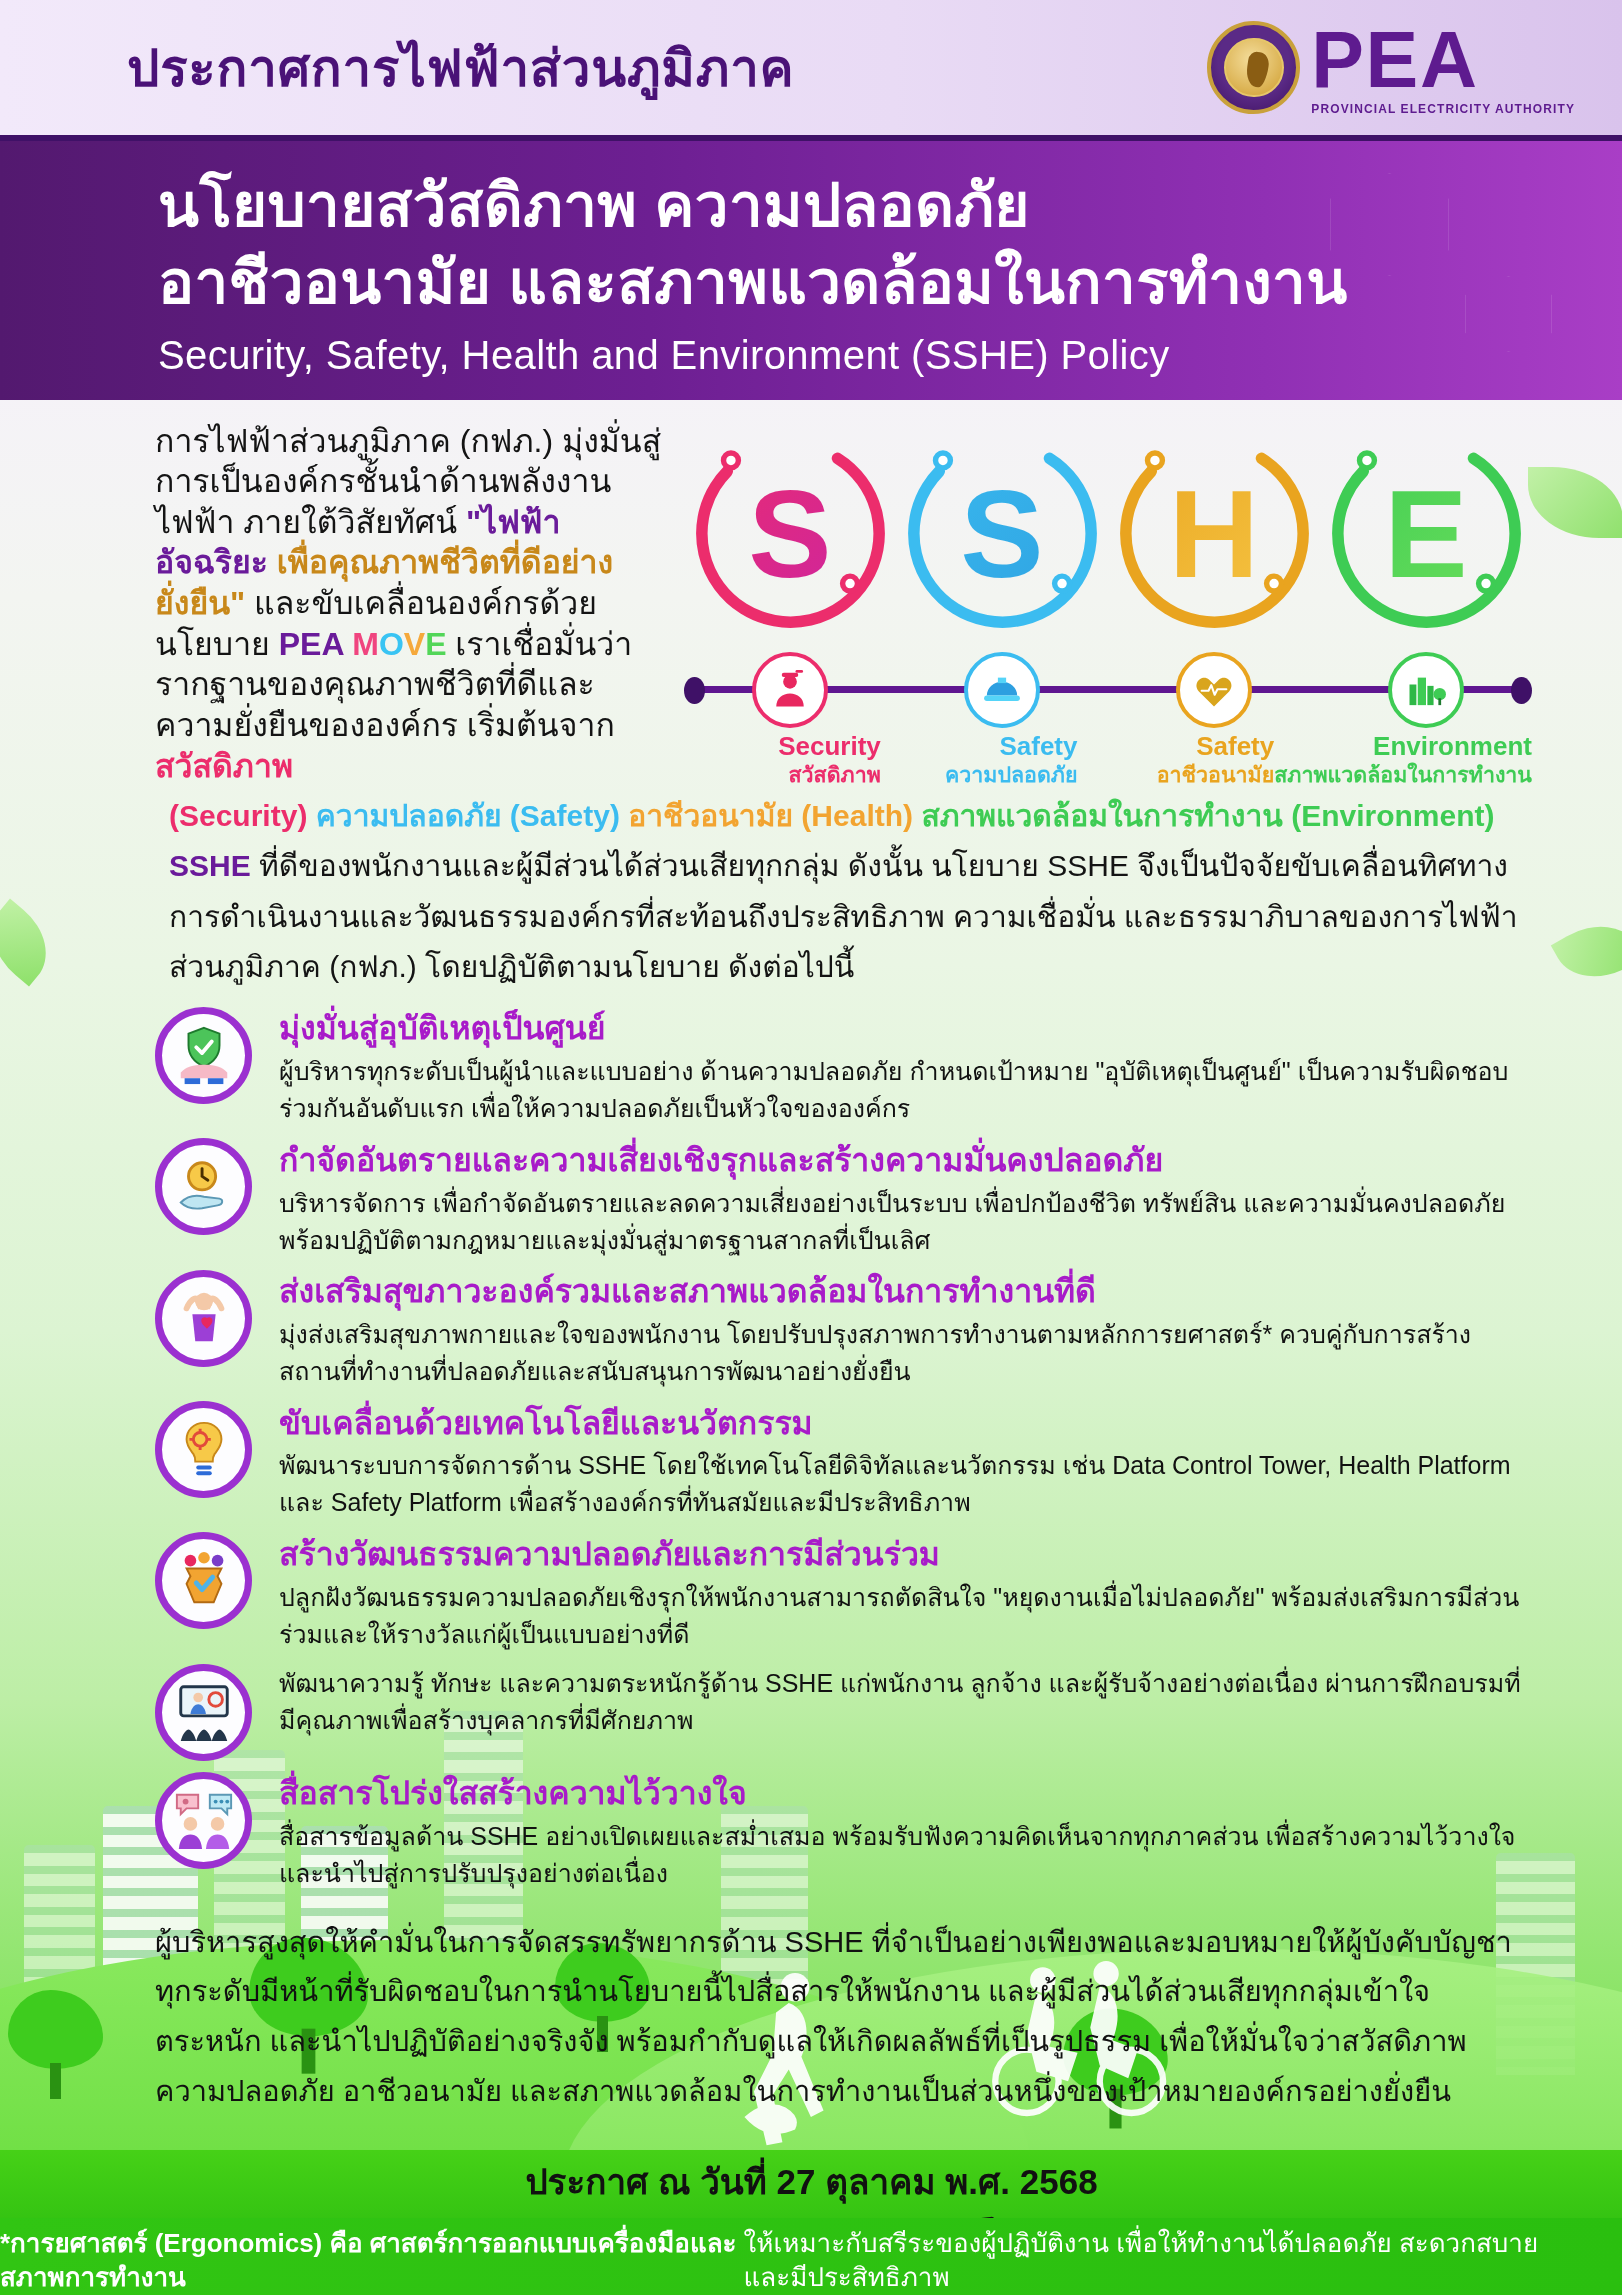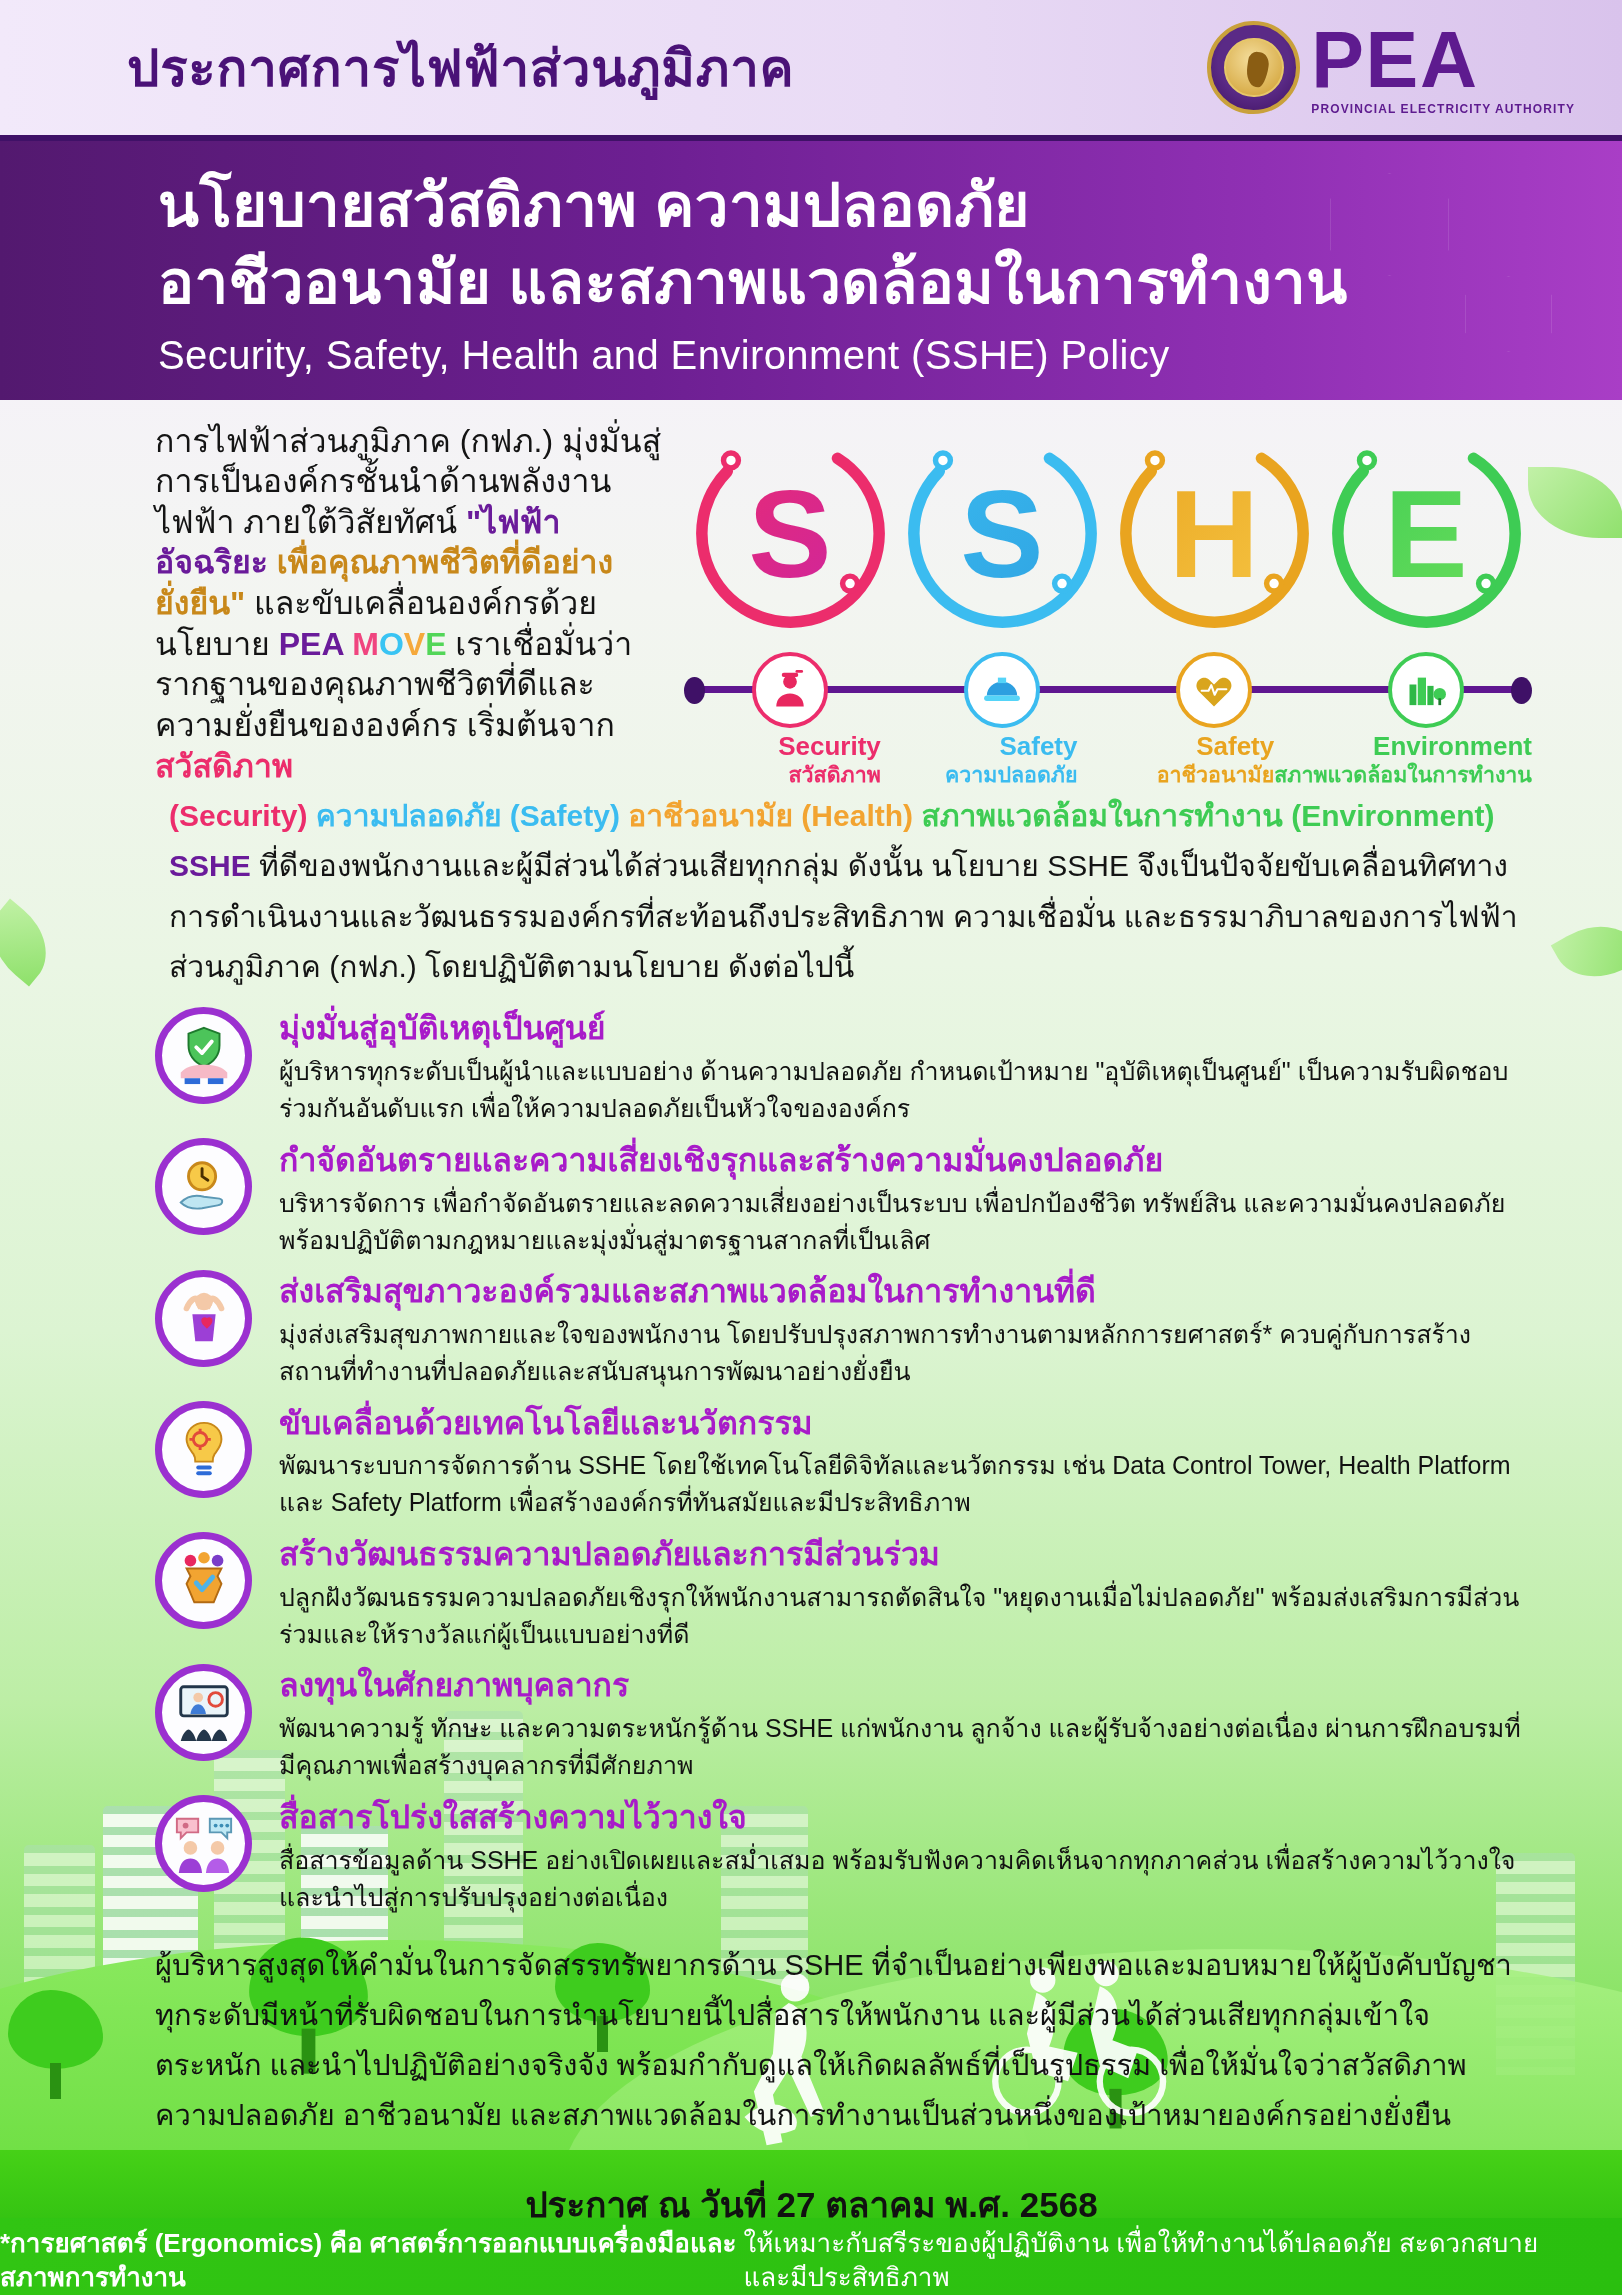--- a/index.html
+++ b/index.html
@@ -308,21 +308,20 @@
         <div class="item-badge">
           <svg viewBox="0 0 64 64">
             <rect x="8" y="6" width="48" height="30" rx="3" fill="#eaf4f9" stroke="#23364a" stroke-width="3"></rect>
             <circle cx="26" cy="17" r="5" fill="#f4c9a8"></circle>
             <path d="M18 34c1-7 5-10 8-10s7 3 8 10z" fill="#3e7bd6"></path>
             <circle cx="44" cy="19" r="7" fill="none" stroke="#e24a3b" stroke-width="3"></circle>
             <path d="M8 62c2-8 6-12 8-12s6 4 8 12zM24 62c2-8 6-12 8-12s6 4 8 12zM40 62c2-8 6-12 8-12s6 4 8 12z" fill="#23364a"></path>
           </svg>
         </div>
         <div class="item-text">
-          <div class="item-title">ลงทุนในศักยภาพบุคลากร</div>
           <div class="item-body">พัฒนาความรู้ ทักษะ และความตระหนักรู้ด้าน SSHE แก่พนักงาน ลูกจ้าง และผู้รับจ้างอย่างต่อเนื่อง ผ่านการฝึกอบรมที่มีคุณภาพเพื่อสร้างบุคลากรที่มีศักยภาพ</div>
         </div>
       </div>
       <div class="policy-item">
         <div class="item-badge">
           <svg viewBox="0 0 64 64">
             <path d="M4 6h22v14H14l-6 6v-6H4z" fill="#f9c0ce" stroke="#d16a85" stroke-width="2"></path>
             <path d="M60 6H38v14h12l6 6v-6h4z" fill="#bfe9f5" stroke="#5b98b5" stroke-width="2"></path>
             <circle cx="13" cy="13" r="3" fill="#d16a85"></circle>
             <circle cx="44" cy="13" r="2" fill="#3a8eb5"></circle>

